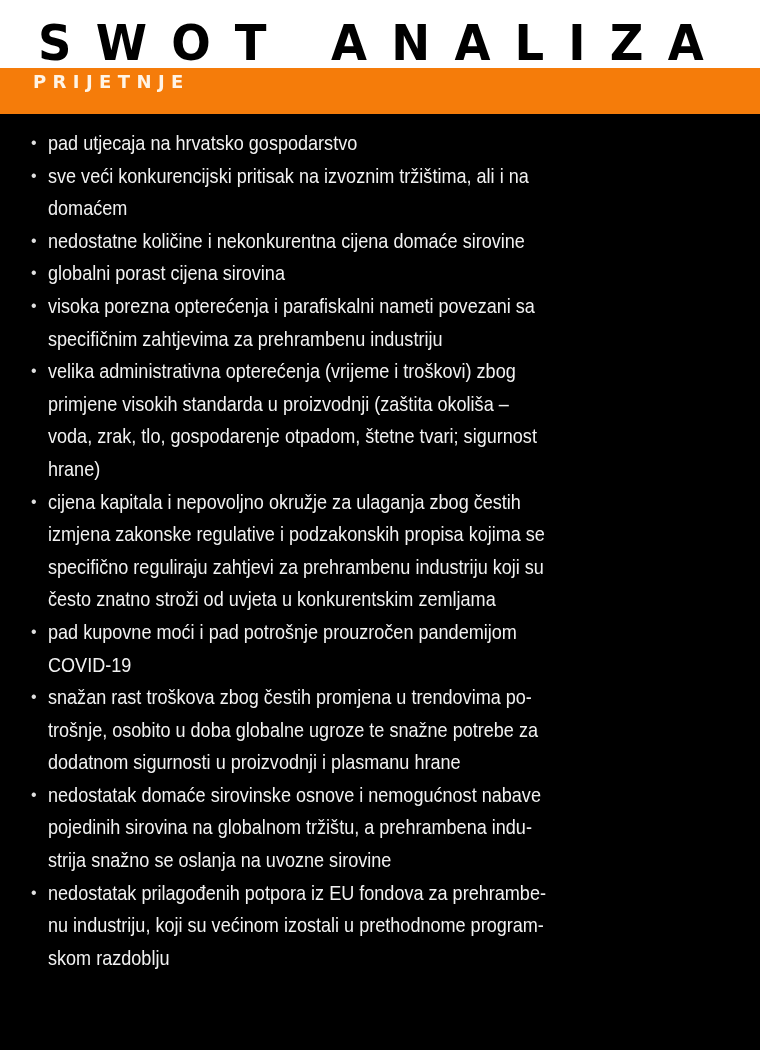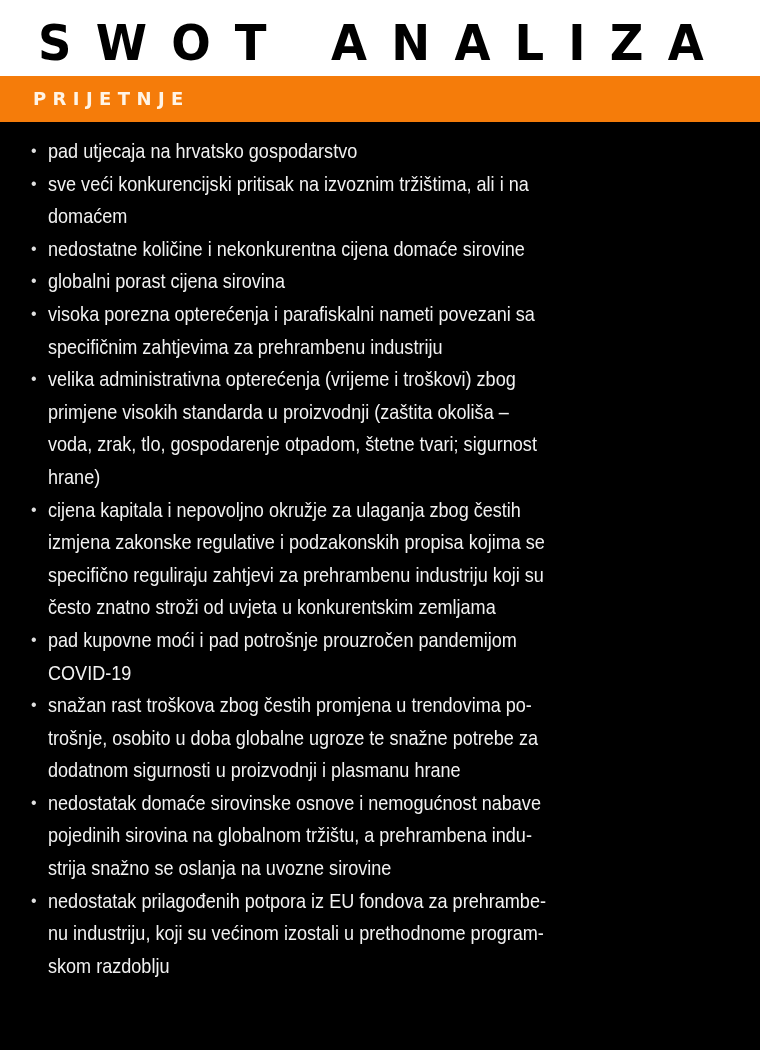--- a/index.html
+++ b/index.html
@@ -1,20 +1,20 @@
 <!DOCTYPE html>
 <html><head>
 <meta charset="utf-8">
 <style>
   html, body { margin:0; padding:0; }
   body { width:760px; height:1050px; background:#000; overflow:hidden; font-family:"Liberation Sans", sans-serif; }
-  .header { height:76px; background:#fff; position:relative; }
+  .header { height:68px; background:#fff; position:relative; }
   .title { position:absolute; left:38px; top:13px; font-family:"DejaVu Sans", sans-serif; font-weight:bold; font-size:50px; letter-spacing:26px; color:#000; line-height:60px; white-space:nowrap; transform:scaleX(0.93); transform-origin:left top; }
   .band { height:46px; background:#f57c0a; position:relative; }
-  .band-label { position:absolute; left:33px; top:11px; font-family:"DejaVu Sans", sans-serif; font-weight:bold; font-size:18px; letter-spacing:6.4px; color:#fff4e6; line-height:24px; }
+  .band-label { position:absolute; left:33px; top:2px; font-family:"DejaVu Sans", sans-serif; font-weight:bold; font-size:18px; letter-spacing:6.4px; color:#fff4e6; line-height:24px; }
   .content { background:#000; padding-top:13px; }
   ul { list-style:none; margin:0; padding:0; }
   li { position:relative; padding-left:48px; padding-right:90px; color:#f2f2f2; font-size:21px; line-height:32.6px; }
   .text { display:inline-block; transform:scaleX(0.86); transform-origin:left top; width:720px; }
   .bullet { position:absolute; left:31px; top:0; color:#e0e0e0; font-size:16px; }
 </style>
 </head>
 <body>
 
 <div class="header">

